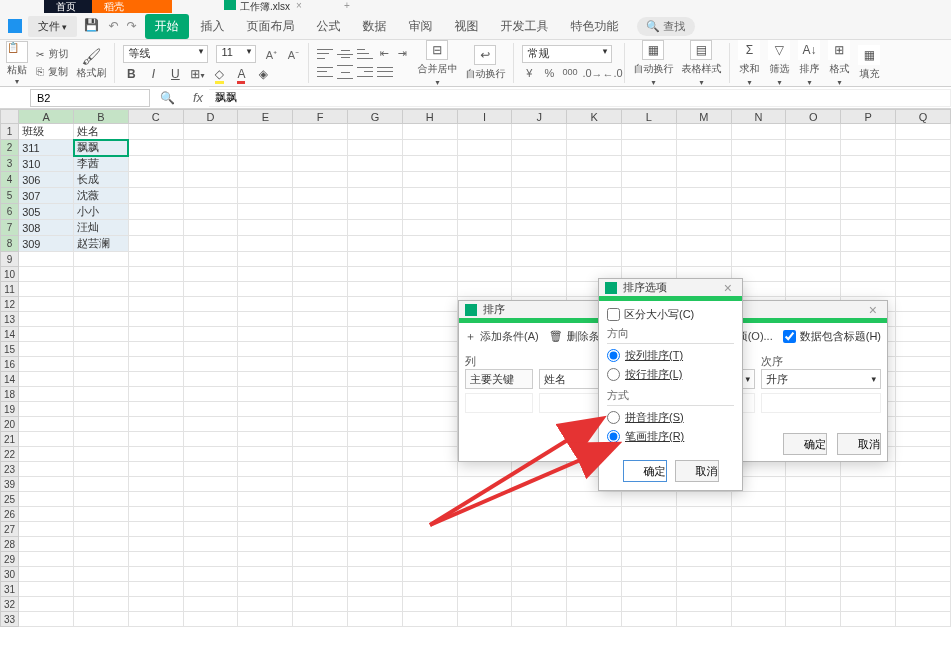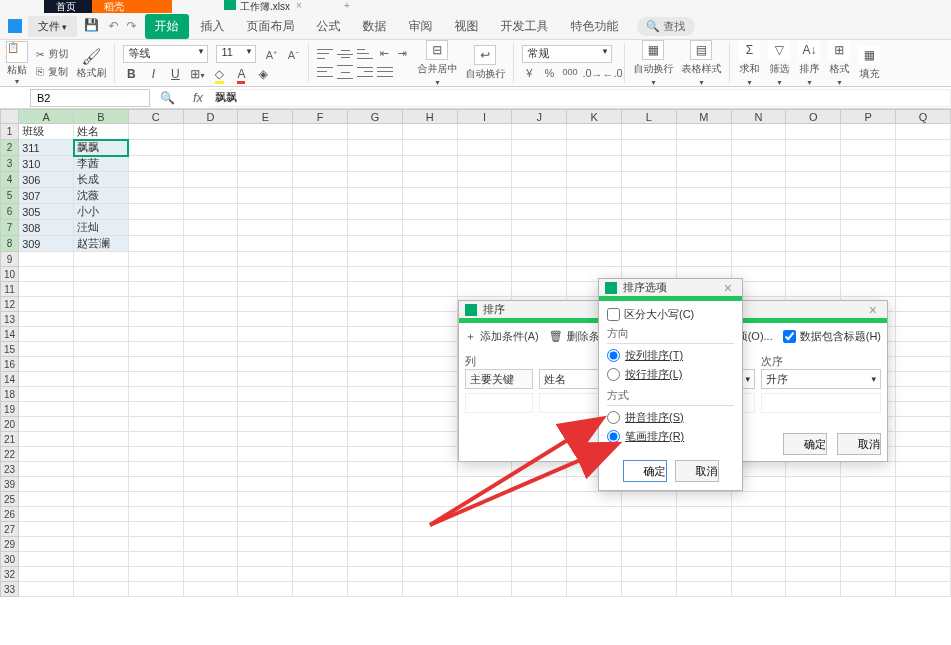--- a/index.html
+++ b/index.html
@@ -840,20 +840,40 @@
             <td class=""></td>
             <td class=""></td>
             <td class=""></td>
             <td class=""></td>
             <td class=""></td>
             <td class=""></td>
             <td class=""></td>
             <td class=""></td>
           </tr>
           <tr>
+            <td class="row-h ">28</td>
+            <td class=""></td>
+            <td class=""></td>
+            <td class=""></td>
+            <td class=""></td>
+            <td class=""></td>
+            <td class=""></td>
+            <td class=""></td>
+            <td class=""></td>
+            <td class=""></td>
+            <td class=""></td>
+            <td class=""></td>
+            <td class=""></td>
+            <td class=""></td>
+            <td class=""></td>
+            <td class=""></td>
+            <td class=""></td>
+            <td class=""></td>
+          </tr>
+          <tr>
             <td class="row-h ">29</td>
             <td class=""></td>
             <td class=""></td>
             <td class=""></td>
             <td class=""></td>
             <td class=""></td>
             <td class=""></td>
             <td class=""></td>
             <td class=""></td>
             <td class=""></td>
@@ -861,20 +881,40 @@
             <td class=""></td>
             <td class=""></td>
             <td class=""></td>
             <td class=""></td>
             <td class=""></td>
             <td class=""></td>
             <td class=""></td>
           </tr>
           <tr>
             <td class="row-h ">30</td>
+            <td class=""></td>
+            <td class=""></td>
+            <td class=""></td>
+            <td class=""></td>
+            <td class=""></td>
+            <td class=""></td>
+            <td class=""></td>
+            <td class=""></td>
+            <td class=""></td>
+            <td class=""></td>
+            <td class=""></td>
+            <td class=""></td>
+            <td class=""></td>
+            <td class=""></td>
+            <td class=""></td>
+            <td class=""></td>
+            <td class=""></td>
+          </tr>
+          <tr>
+            <td class="row-h ">31</td>
             <td class=""></td>
             <td class=""></td>
             <td class=""></td>
             <td class=""></td>
             <td class=""></td>
             <td class=""></td>
             <td class=""></td>
             <td class=""></td>
             <td class=""></td>
             <td class=""></td>

